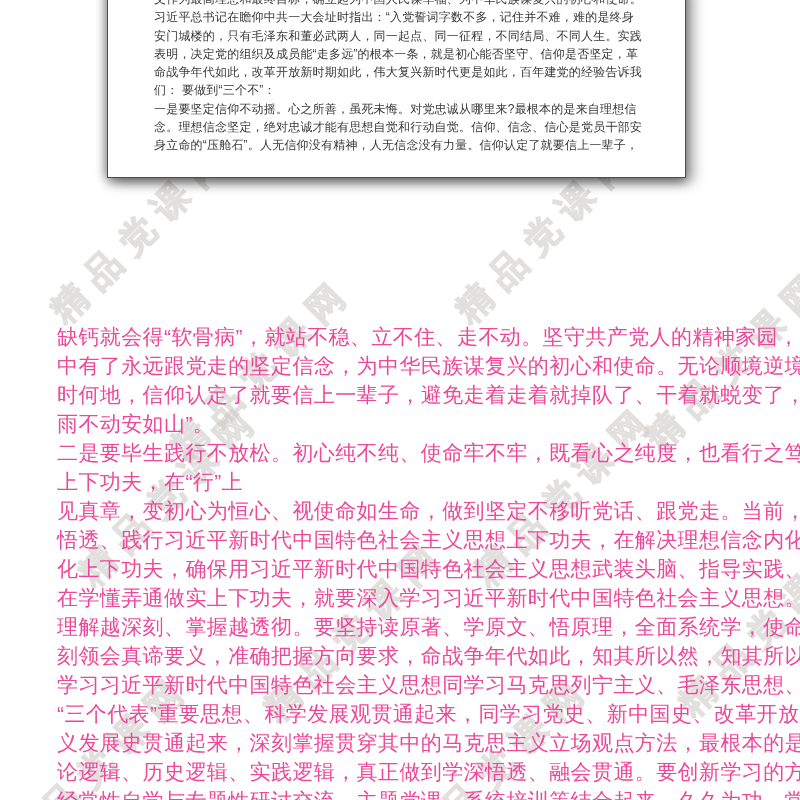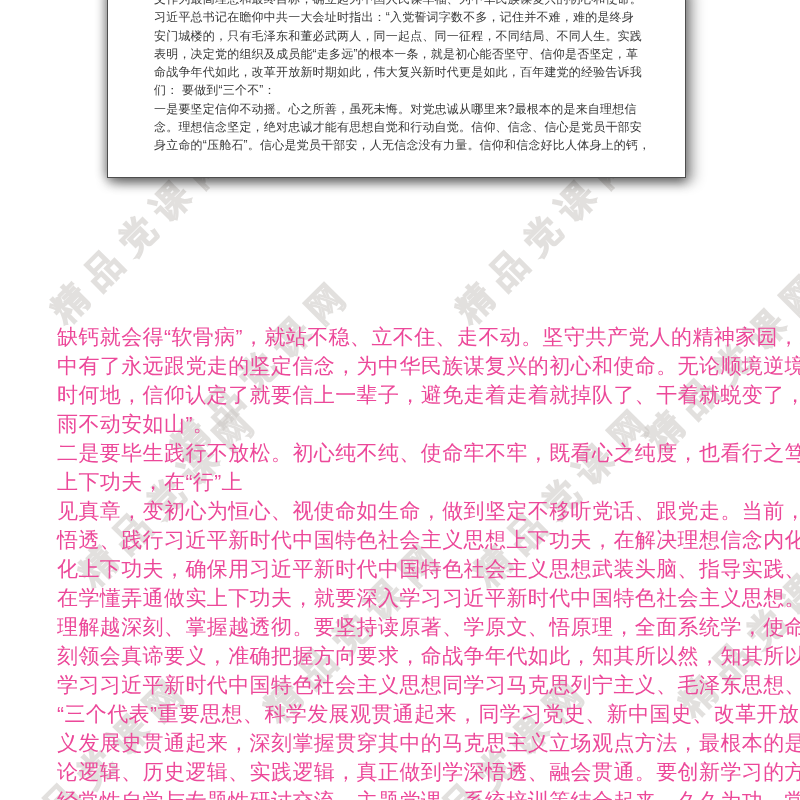--- a/index.html
+++ b/index.html
@@ -74,21 +74,21 @@
 <div id="scanned-page">
   <div class="page-inner">
     <div class="page-line">文作为最高理想和最终目标，确立起为中国人民谋幸福、为中华民族谋复兴的初心和使命。</div>
     <div class="page-line">习近平总书记在瞻仰中共一大会址时指出：“入党誓词字数不多，记住并不难，难的是终身</div>
     <div class="page-line">安门城楼的，只有毛泽东和董必武两人，同一起点、同一征程，不同结局、不同人生。实践</div>
     <div class="page-line">表明，决定党的组织及成员能“走多远”的根本一条，就是初心能否坚守、信仰是否坚定，革</div>
     <div class="page-line">命战争年代如此，改革开放新时期如此，伟大复兴新时代更是如此，百年建党的经验告诉我</div>
     <div class="page-line">们： 要做到“三个不”：</div>
     <div class="page-line">一是要坚定信仰不动摇。心之所善，虽死未悔。对党忠诚从哪里来?最根本的是来自理想信</div>
     <div class="page-line">念。理想信念坚定，绝对忠诚才能有思想自觉和行动自觉。信仰、信念、信心是党员干部安</div>
-    <div class="page-line">身立命的“压舱石”。信心是党员干部安，人无信念没有力量。信仰和信念好比人体身上的钙，</div>
+    <div class="page-line">身立命的“压舱石”。人无信仰没有精神，人无信念没有力量。信仰认定了就要信上一辈子，</div>
   </div>
 </div>
 
 <div id="body-text">
   <div class="body-line">缺钙就会得“软骨病”，就站不稳、立不住、走不动。坚守共产党人的精神家园，就是因为心</div>
   <div class="body-line">中有了永远跟党走的坚定信念，为中华民族谋复兴的初心和使命。无论顺境逆境，无论何</div>
   <div class="body-line">时何地，信仰认定了就要信上一辈子，避免走着走着就掉队了、干着就蜕变了，努力做到“风</div>
   <div class="body-line">雨不动安如山”。</div>
   <div class="body-line">二是要毕生践行不放松。初心纯不纯、使命牢不牢，既看心之纯度，也看行之笃定。要在“知”</div>
   <div class="body-line">上下功夫，在“行”上</div>

